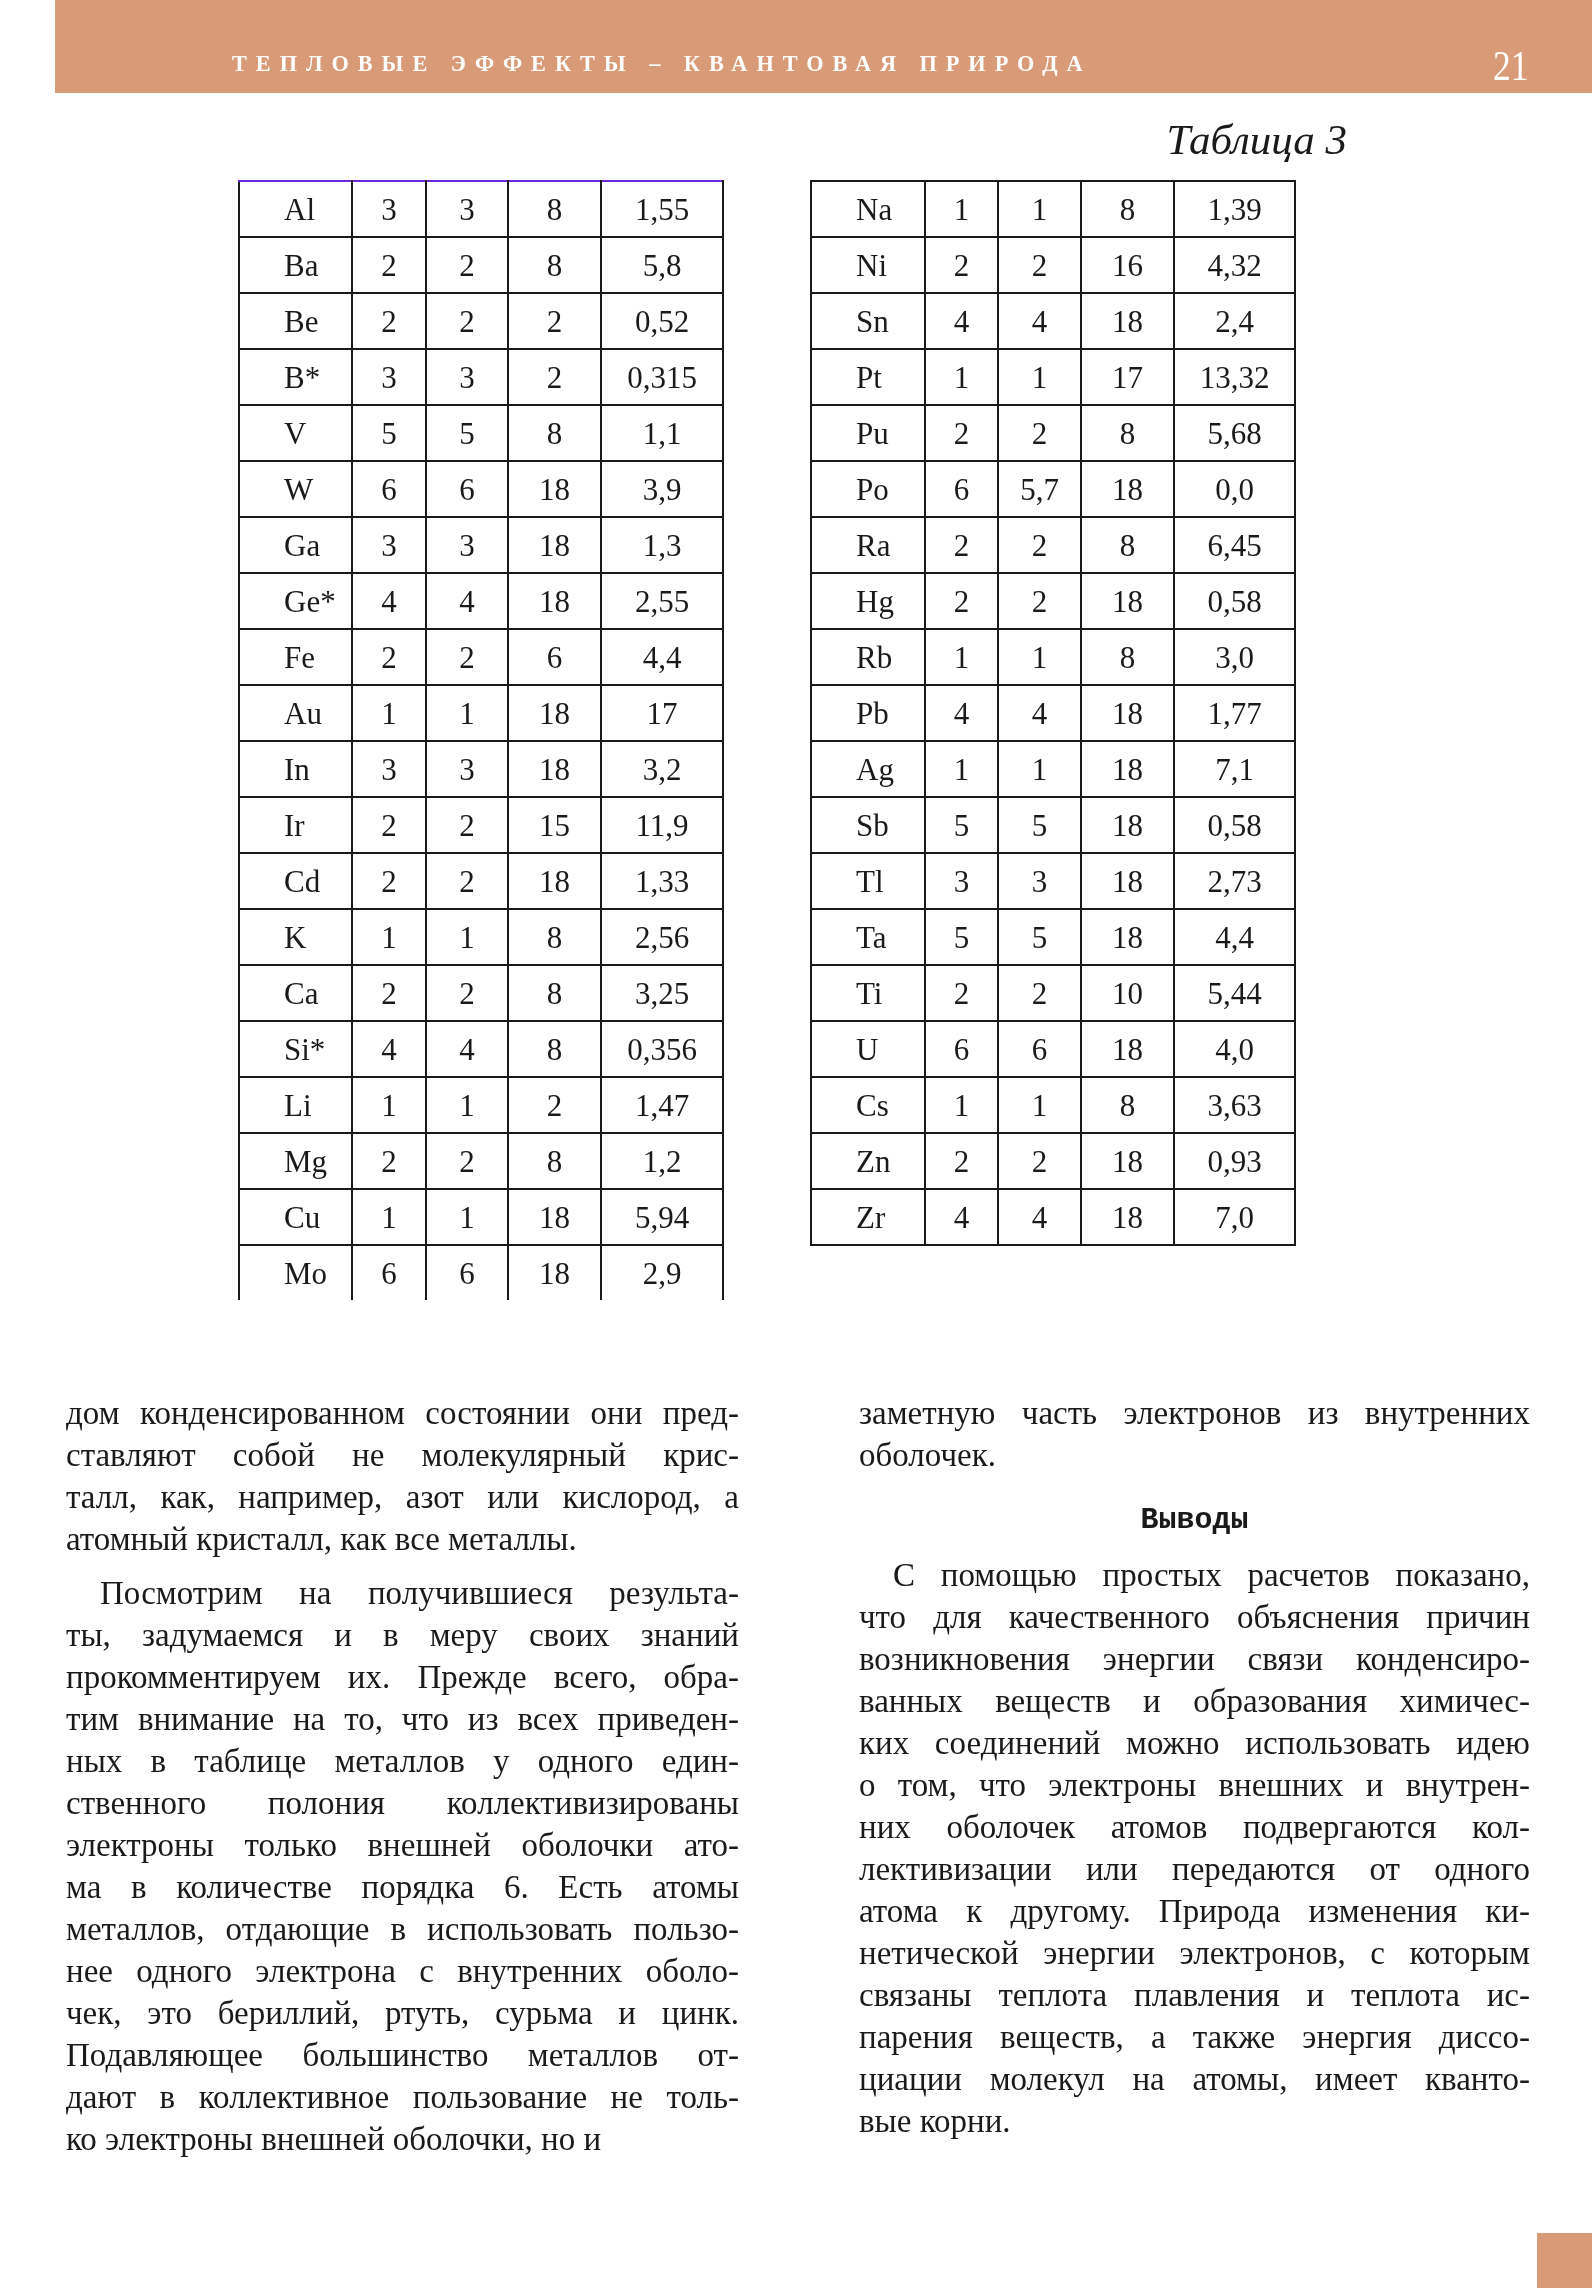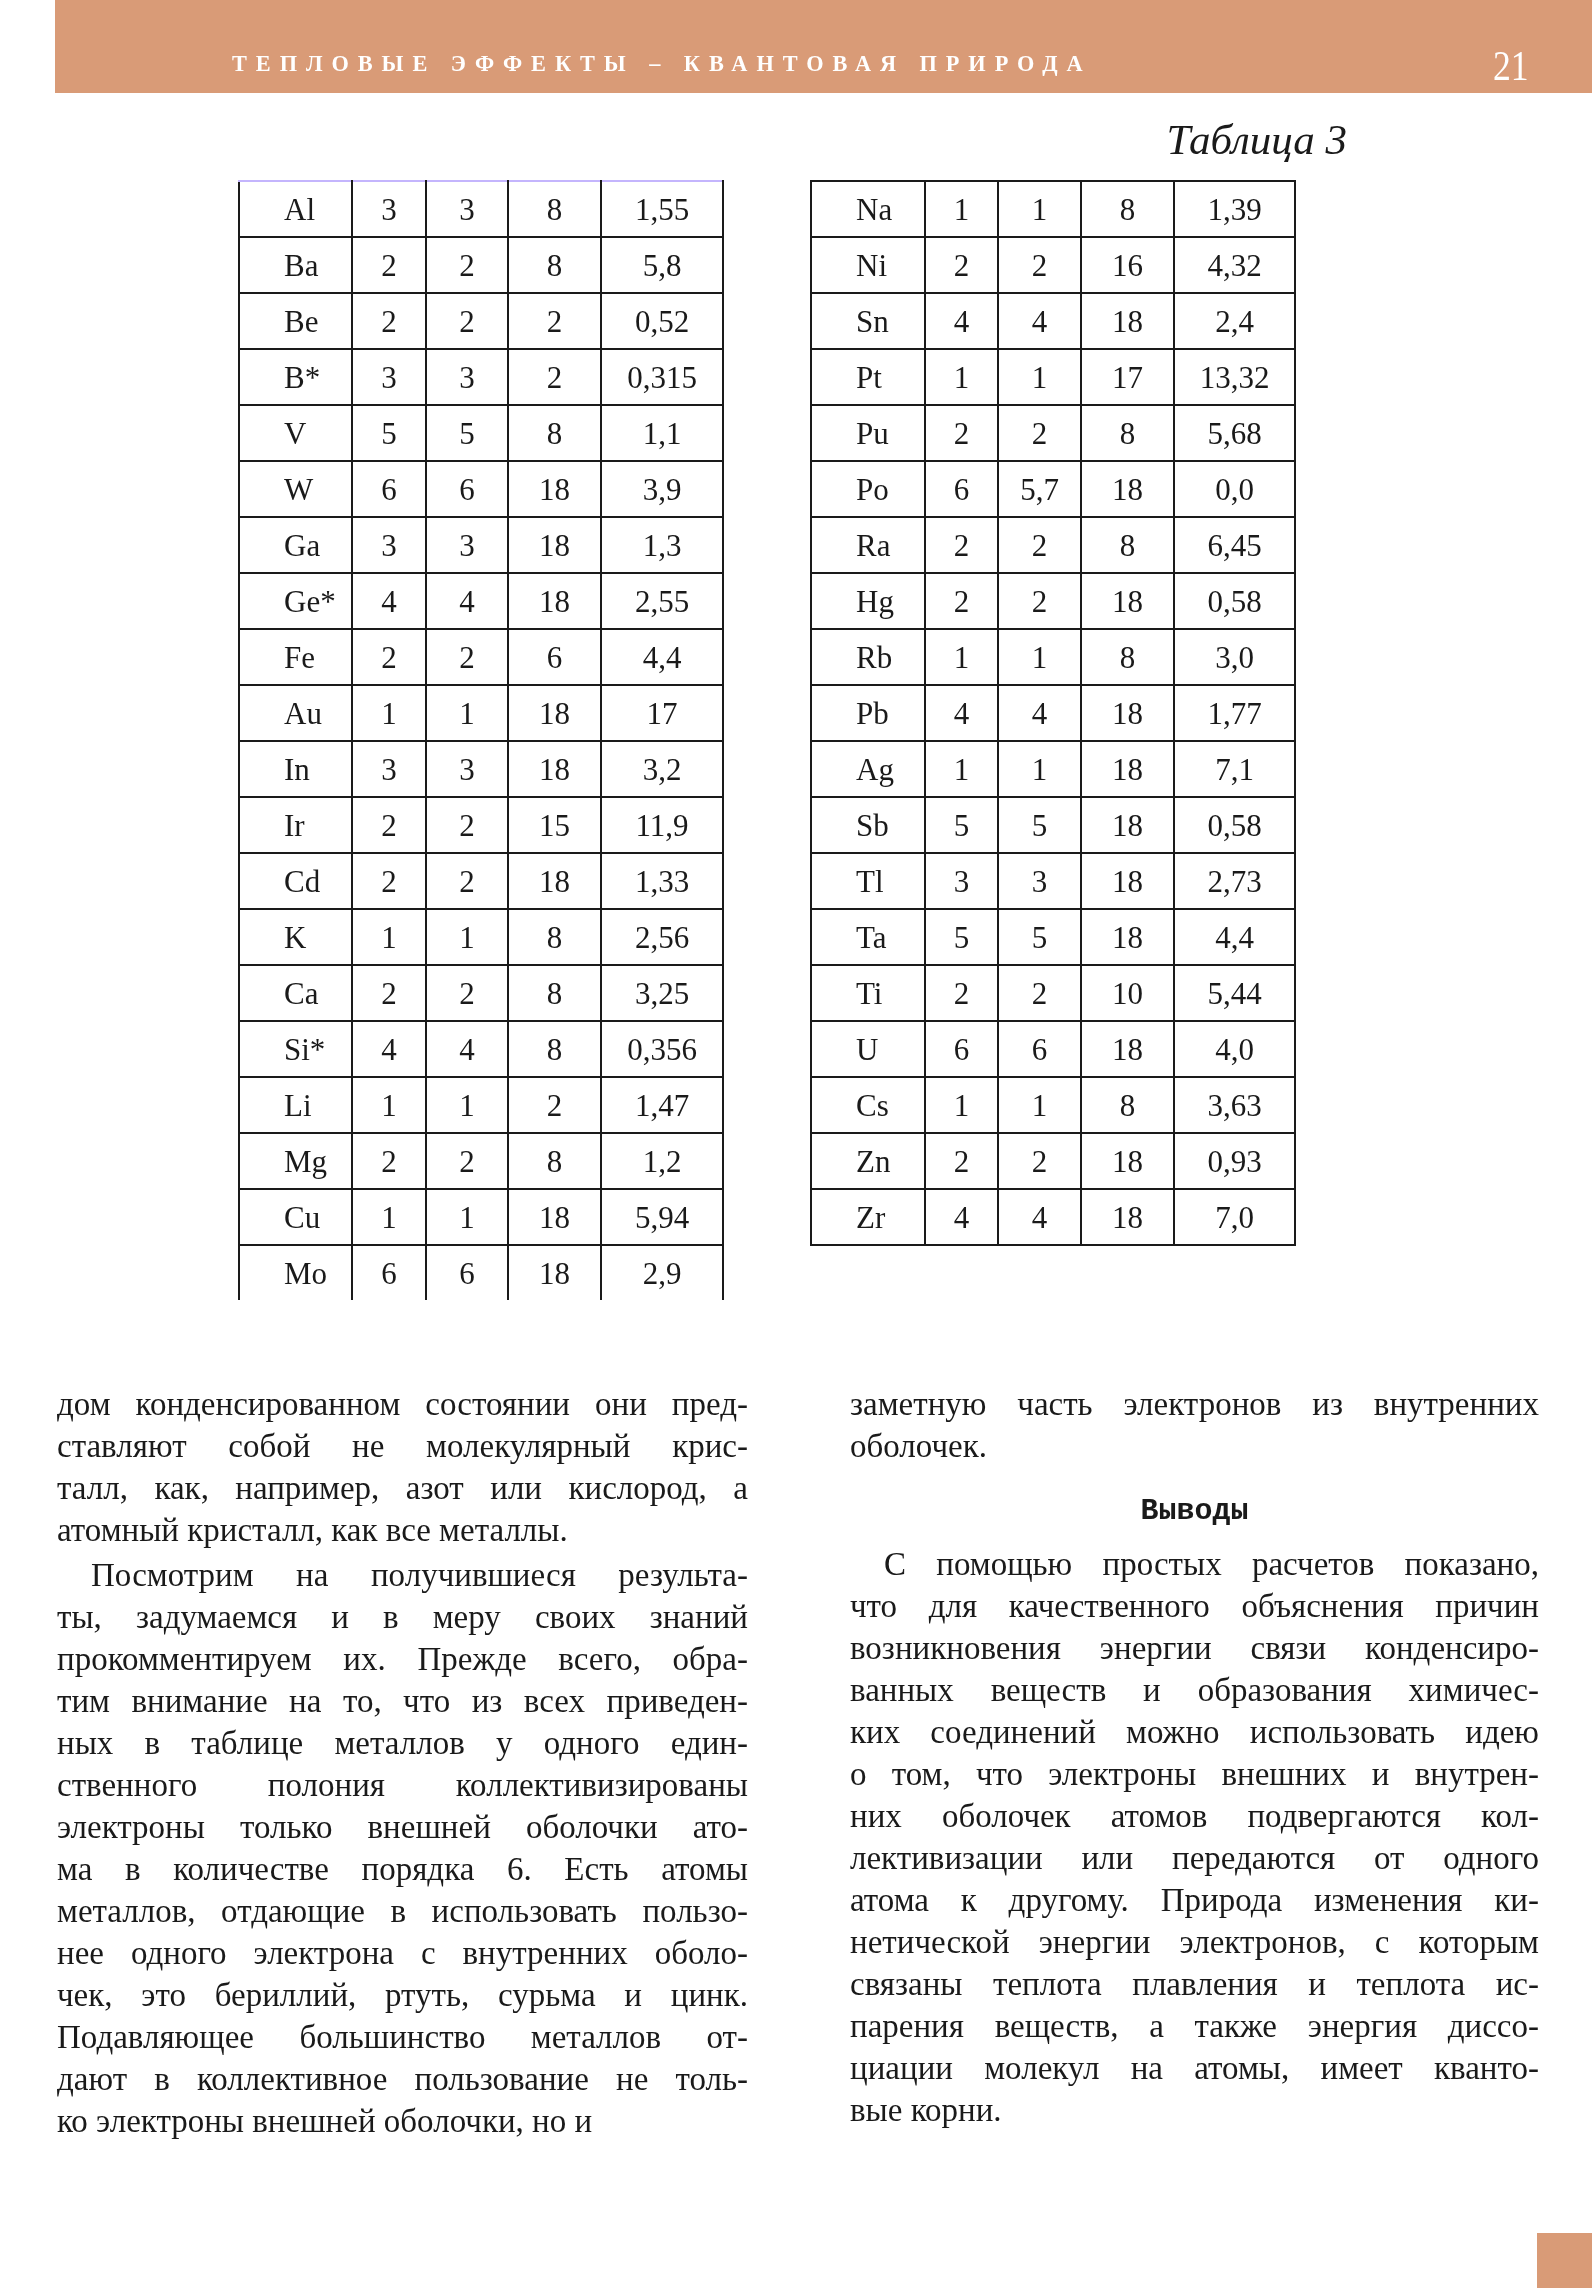--- a/index.html
+++ b/index.html
@@ -31,27 +31,27 @@
     position: absolute; top: 180px; border-collapse: collapse;
     font-size: 31px; table-layout: fixed;
   }
   table.data td {
     border: 2px solid #1a1a1a; height: 54px; padding: 0;
     text-align: center; vertical-align: middle; line-height: 1;
   }
   table.data td.el { text-align: left; padding-left: 44px; }
   #table-left { left: 238px; }
   #table-right { left: 810px; padding-left: 21px; }
-  #table-left tr:first-child td { border-top: 2px solid #c4b5fd; }
+  #table-left tr:first-child td { border-top: 2px solid #6d28d9; }
   #table-left tr:last-child td { border-bottom: none; }
   .col-body {
     position: absolute; width: 697px; font-size: 33px; line-height: 42px;
     text-align: justify; text-align-last: left; hyphens: manual;
   }
-  .col-body p { margin: 3px; }
+  .col-body p { margin: 12px; }
   #col-left { left: 54px; top: 1380px; }
   #col-right { left: 847px; top: 1380px; width: 695px; }
   .section-heading {
     font-family: Liberation Mono, monospace; font-weight: bold;
     font-size: 30px; text-align: center !important; text-align-last: center !important;
     margin: 22px 0 10px 0 !important; line-height: 44px;
   }
   .line { display: block; text-align: justify; text-align-last: justify; }
   .line.last { text-align-last: left; }
   .corner-block {

